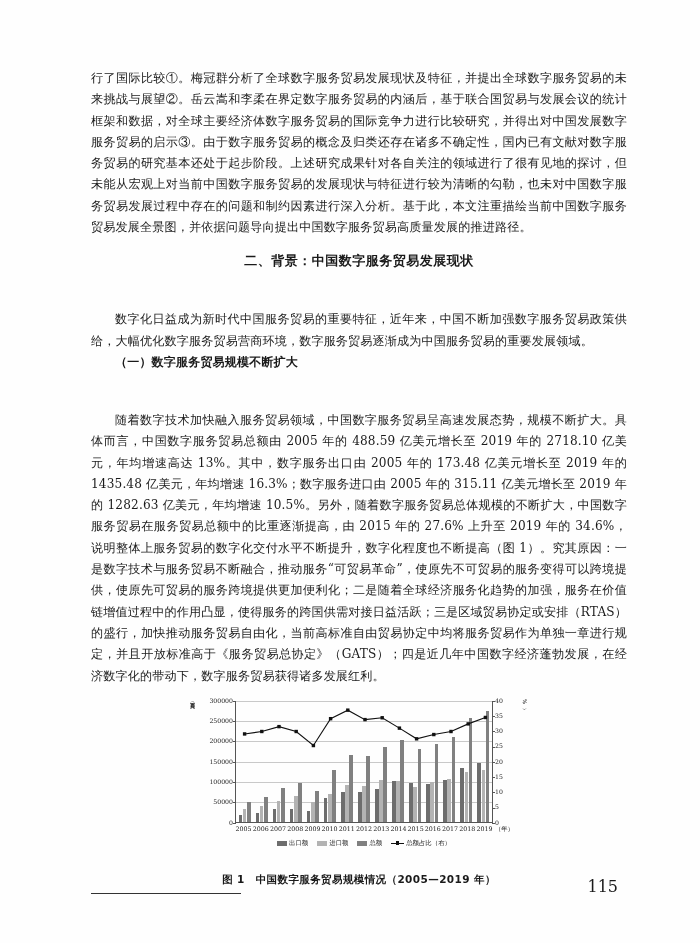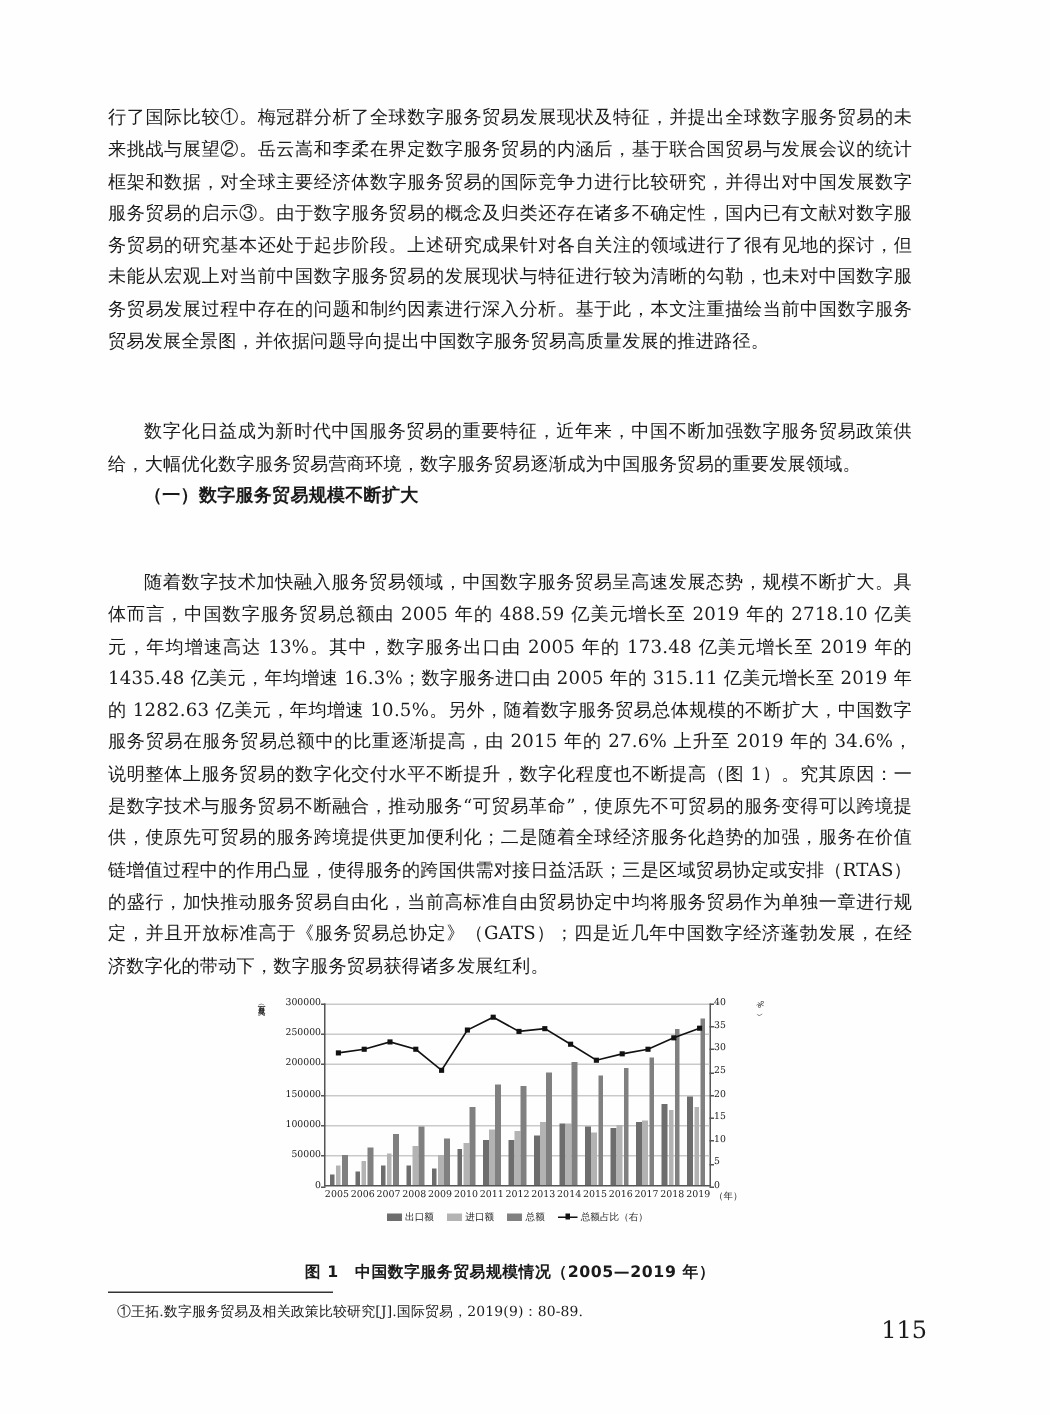--- a/index.html
+++ b/index.html
@@ -17,21 +17,21 @@
   }
   .page {
     position: absolute;
     left: 0; top: 0;
     width: 700px;
     height: 943px;
     background: #fefefe;
   }
   .content {
     position: absolute;
-    left: 72px;
+    left: 91px;
     top: 68px;
     width: 536px;
   }
   p.body-par {
     margin: 0;
     font-size: 12.1px;
     line-height: 21.3px;
     text-align: justify;
     text-justify: inter-character;
     letter-spacing: 0.15px;
@@ -215,20 +215,21 @@
   }
 </style>
 </head>
 <body>
 
 <div class="page">
   <div class="content">
 
     <p class="body-par">行了国际比较①。梅冠群分析了全球数字服务贸易发展现状及特征，并提出全球数字服务贸易的未来挑战与展望②。岳云嵩和李柔在界定数字服务贸易的内涵后，基于联合国贸易与发展会议的统计框架和数据，对全球主要经济体数字服务贸易的国际竞争力进行比较研究，并得出对中国发展数字服务贸易的启示③。由于数字服务贸易的概念及归类还存在诸多不确定性，国内已有文献对数字服务贸易的研究基本还处于起步阶段。上述研究成果针对各自关注的领域进行了很有见地的探讨，但未能从宏观上对当前中国数字服务贸易的发展现状与特征进行较为清晰的勾勒，也未对中国数字服务贸易发展过程中存在的问题和制约因素进行深入分析。基于此，本文注重描绘当前中国数字服务贸易发展全景图，并依据问题导向提出中国数字服务贸易高质量发展的推进路径。</p>
 
+    <h2 class="section-heading">二、背景：中国数字服务贸易发展现状</h2>
 
     <p class="body-par indent">数字化日益成为新时代中国服务贸易的重要特征，近年来，中国不断加强数字服务贸易政策供给，大幅优化数字服务贸易营商环境，数字服务贸易逐渐成为中国服务贸易的重要发展领域。</p>
 
     <h3 class="sub-heading">（一）数字服务贸易规模不断扩大</h3>
 
     <p class="body-par indent">随着数字技术加快融入服务贸易领域，中国数字服务贸易呈高速发展态势，规模不断扩大。具体而言，中国数字服务贸易总额由 2005 年的 488.59 亿美元增长至 2019 年的 2718.10 亿美元，年均增速高达 13%。其中，数字服务出口由 2005 年的 173.48 亿美元增长至 2019 年的 1435.48 亿美元，年均增速 16.3%；数字服务进口由 2005 年的 315.11 亿美元增长至 2019 年的 1282.63 亿美元，年均增速 10.5%。另外，随着数字服务贸易总体规模的不断扩大，中国数字服务贸易在服务贸易总额中的比重逐渐提高，由 2015 年的 27.6% 上升至 2019 年的 34.6%，说明整体上服务贸易的数字化交付水平不断提升，数字化程度也不断提高（图 1）。究其原因：一是数字技术与服务贸易不断融合，推动服务“可贸易革命”，使原先不可贸易的服务变得可以跨境提供，使原先可贸易的服务跨境提供更加便利化；二是随着全球经济服务化趋势的加强，服务在价值链增值过程中的作用凸显，使得服务的跨国供需对接日益活跃；三是区域贸易协定或安排（RTAS）的盛行，加快推动服务贸易自由化，当前高标准自由贸易协定中均将服务贸易作为单独一章进行规定，并且开放标准高于《服务贸易总协定》（GATS）；四是近几年中国数字经济蓬勃发展，在经济数字化的带动下，数字服务贸易获得诸多发展红利。</p>
 
     <div class="figure-block">
       <div class="chart-wrap">
 
@@ -414,19 +415,18 @@
               <span>总额占比（右）</span>
             </div>
           </div>
       </div>
 
       <div class="fig-caption">图 1　中国数字服务贸易规模情况（2005—2019 年）</div>
     </div>
 
     <div class="rule"></div>
     <div class="footnotes" id="footnotes">
-        <div class="footnote">①王拓.数字服务贸易及相关政策比较研究[J].国际贸易，2019(9)：80-89.</div>
       </div>
 
   </div>
 
   <div class="page-number">115</div>
 </div>
 
 </body></html>

